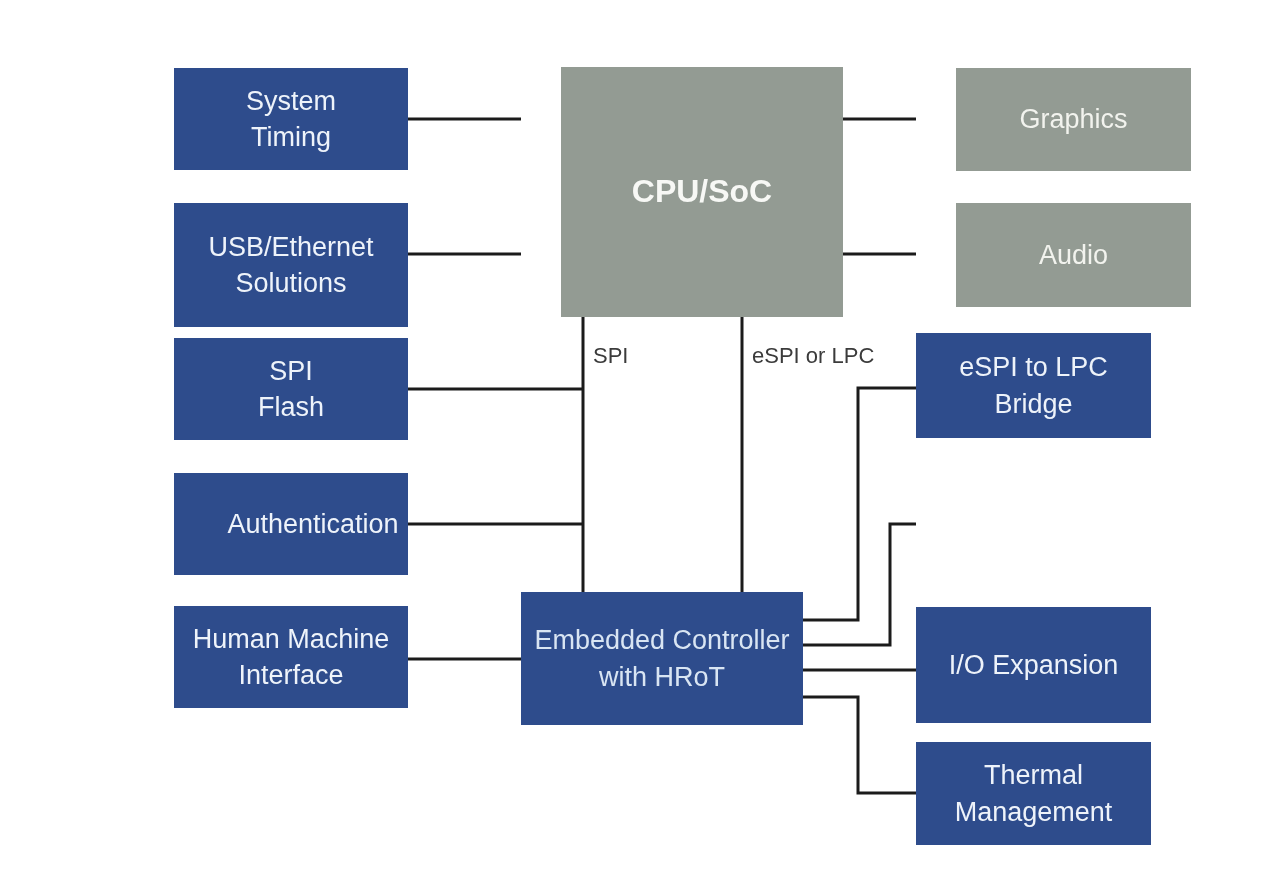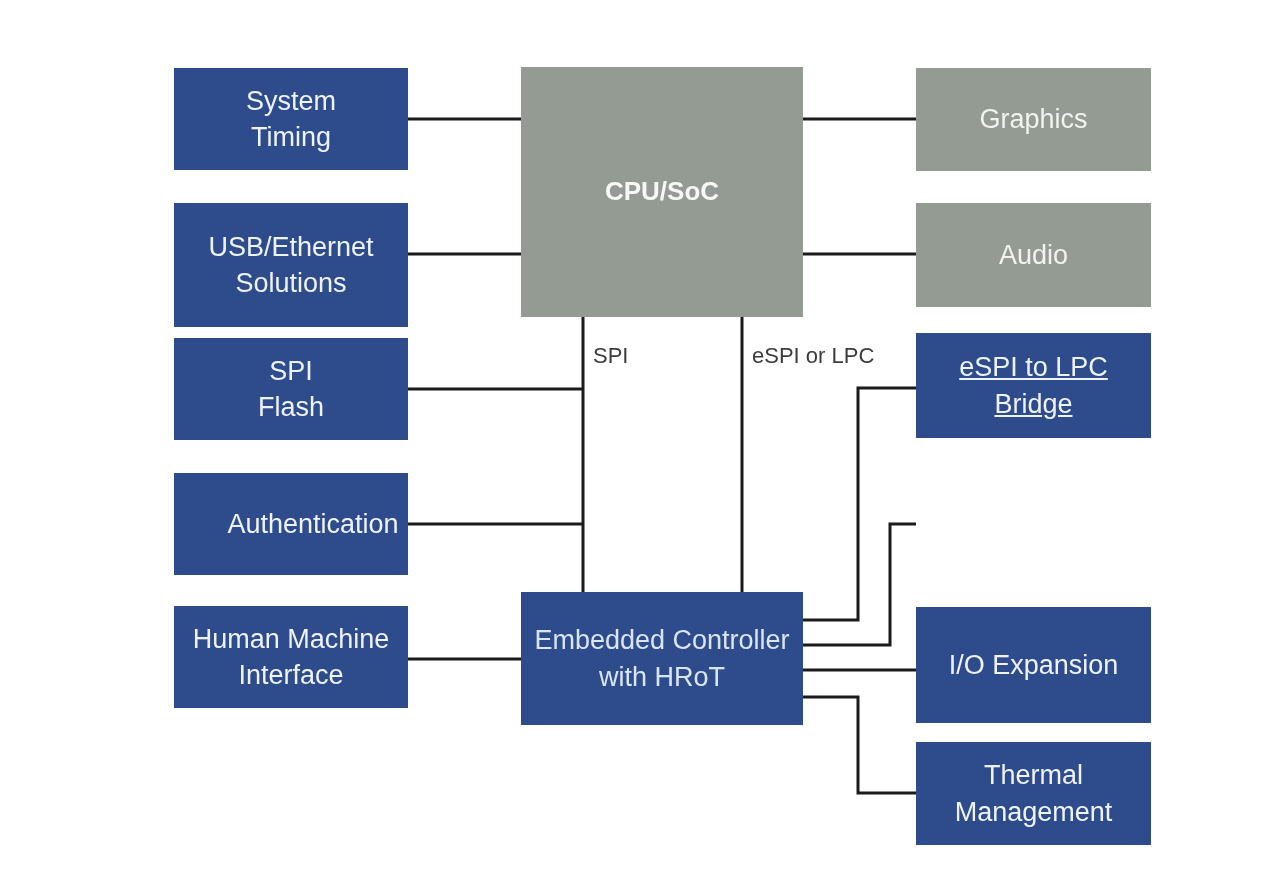--- a/index.html
+++ b/index.html
@@ -39,37 +39,37 @@
     display: flex;
     align-items: center;
     justify-content: center;
     text-align: center;
     white-space: pre;
     font-size: 27px;
     line-height: 1.35;
     color: var(--node-text);
   }
   .node.blue { background: var(--node-blue); }
-  .node.gray { background: var(--node-gray); color: #f2f3ee; }
-  .node.cpu  { font-weight: 700; font-size: 26px; color: #f7f8f5; }
+  .node.gray { background: var(--node-gray); color: #f2f3ee; margin-left: 40px; }
+  .node.cpu  { font-weight: 700; font-size: 32px; color: #f7f8f5; }
   .node.ec   { color: #d9e5f3; }
 
   
   .n-system-timing { left: 174px; top: 68px;  width: 234px; height: 102px; }
   .n-usb-ethernet  { left: 174px; top: 203px; width: 234px; height: 124px; }
   .n-spi-flash     { left: 174px; top: 338px; width: 234px; height: 102px; }
   .n-authentication{ left: 174px; top: 473px; width: 234px; height: 102px; padding-left: 44px; }
   .n-hmi           { left: 174px; top: 606px; width: 234px; height: 102px; }
   
   .n-cpu-soc       { left: 521px; top: 67px;  width: 282px; height: 250px; }
   .n-ec            { left: 521px; top: 592px; width: 282px; height: 133px; }
   
   .n-graphics      { left: 916px; top: 68px;  width: 235px; height: 103px; }
   .n-audio         { left: 916px; top: 203px; width: 235px; height: 104px; }
-  .n-espi-bridge   { left: 916px; top: 333px; width: 235px; height: 105px; text-decoration: underline; }
+  .n-espi-bridge   { left: 916px; top: 333px; width: 235px; height: 105px; }
   .n-power-monitor { left: 916px; top: 473px; width: 235px; height: 103px; }
   .n-io-expansion  { left: 916px; top: 607px; width: 235px; height: 116px; }
   .n-thermal       { left: 916px; top: 742px; width: 235px; height: 103px; }
 
   .bus-label {
     position: absolute;
     font-size: 22px;
     color: var(--bus-label-text);
     white-space: pre;
   }

